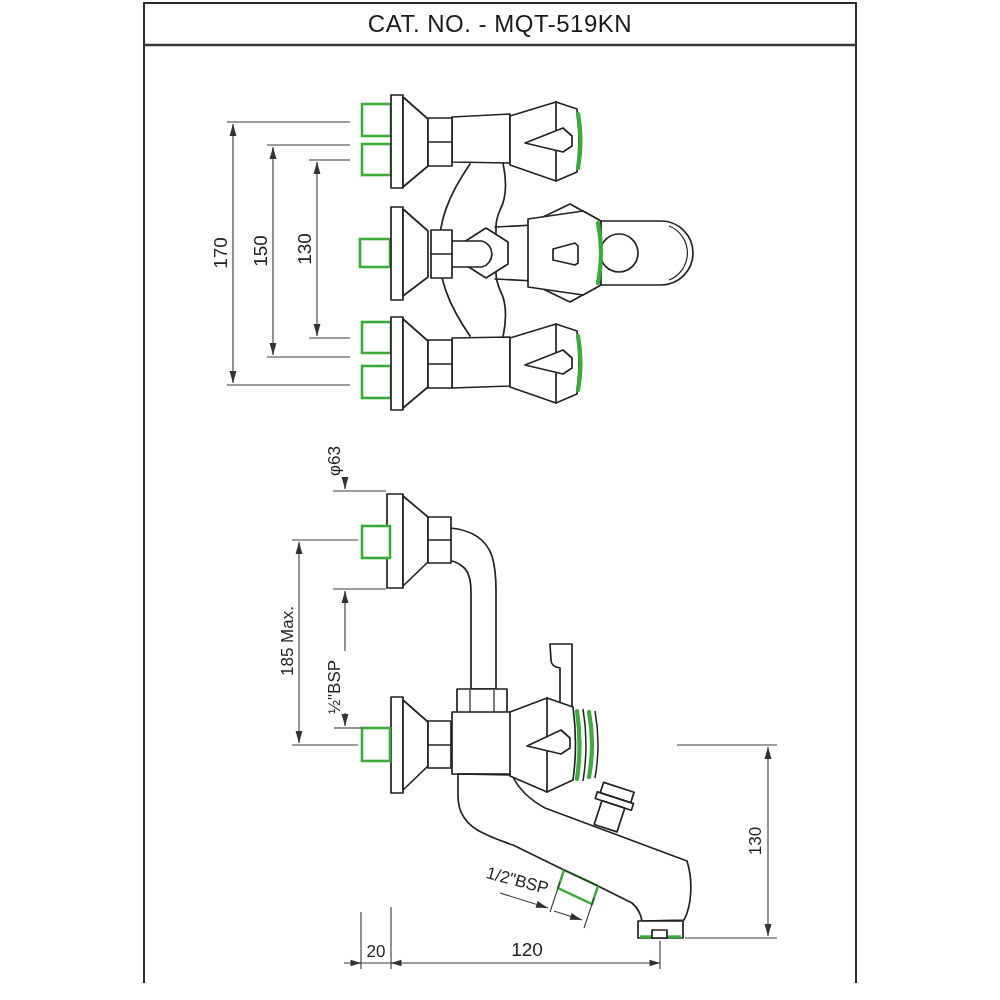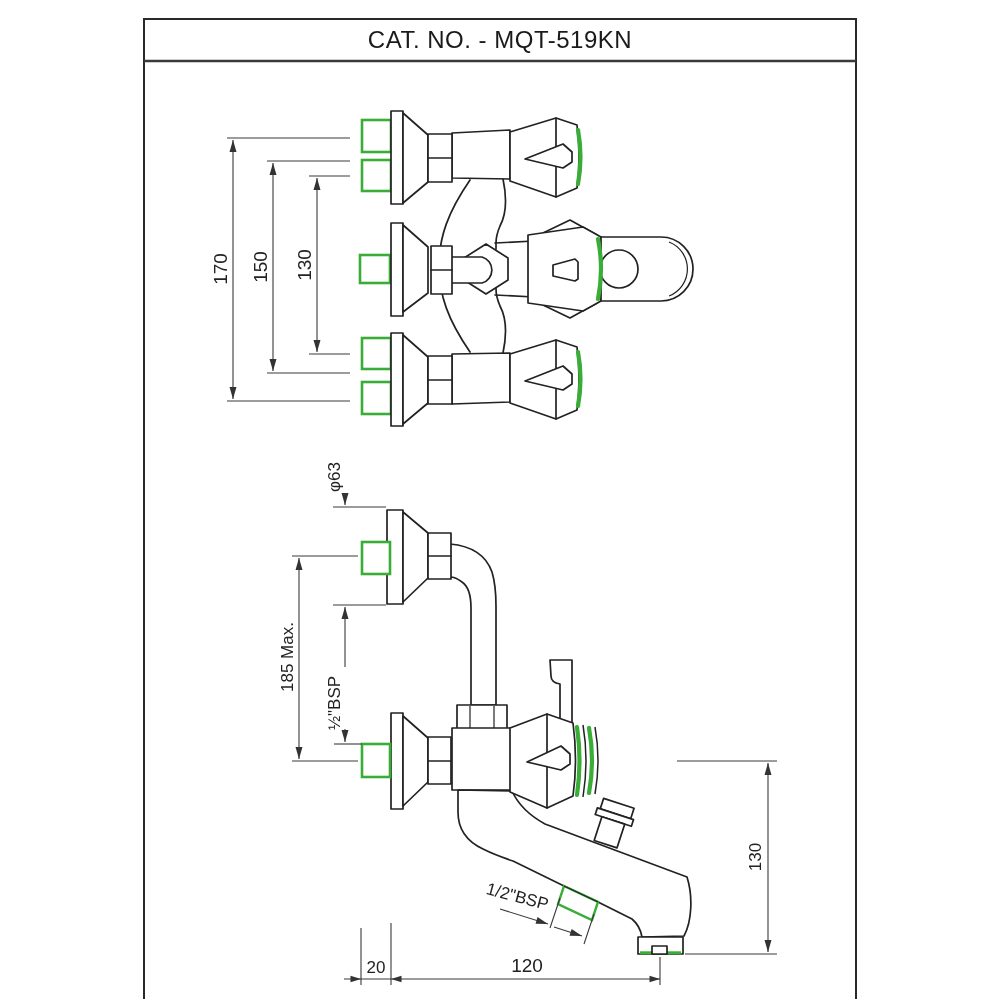--- a/index.html
+++ b/index.html
@@ -1,16 +1,16 @@
 <!DOCTYPE html>
 <html><head>
 <meta charset="utf-8">
 <style>
   html,body{margin:0;padding:0;background:#ffffff;}
-  .stage{position:relative;width:1000px;height:983px;background:#fff;font-family:"Liberation Sans",sans-serif;margin-top:16px;}
+  .stage{position:relative;width:1000px;height:983px;background:#fff;font-family:"Liberation Sans",sans-serif;}
   svg{position:absolute;left:0;top:0;}
   .part{fill:#ffffff;stroke:#222222;stroke-width:1.7;stroke-linejoin:round;}
   .pline{fill:none;stroke:#222222;stroke-width:1.7;stroke-linecap:round;}
   .thin{fill:none;stroke:#222222;stroke-width:1.2;}
   .bfill{fill:#ffffff;stroke:none;}
   .gsq{fill:#ffffff;stroke:#3aad39;stroke-width:2.6;stroke-linejoin:miter;}
   .garc{fill:none;stroke:#3aad39;stroke-width:4.2;stroke-linecap:round;}
   .gline{fill:none;stroke:#3aad39;stroke-width:3;stroke-linecap:butt;}
   .dim{fill:none;stroke:#3a3a3a;stroke-width:1.1;}
   .arrhead{fill:#333333;}

